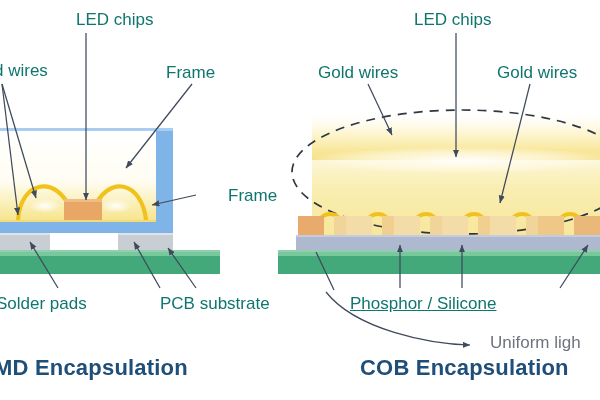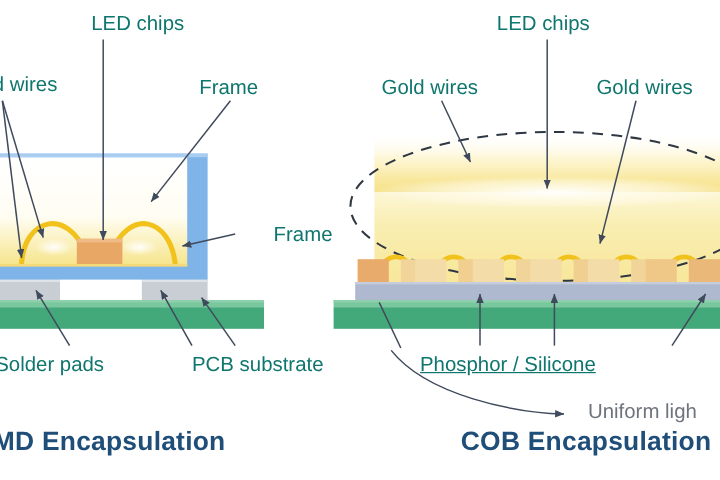--- a/index.html
+++ b/index.html
@@ -190,16 +190,16 @@
     <div class="lbl" style="left:160px;top:294px;text-align:right;">PCB substrate</div>
     <div class="title" style="left:-6px;top:355px;">MD Encapsulation</div>
   </div>
 
   <div>
     <div class="lbl" style="left:414px;top:10px;">LED chips</div>
     <div class="lbl" style="left:318px;top:63px;">Gold wires</div>
     <div class="lbl" style="left:497px;top:63px;">Gold wires</div>
     <div class="lbl" style="left:350px;top:294px;text-decoration:underline;">Phosphor / Silicone</div>
     <div class="lbl muted" style="left:490px;top:333px;">Uniform ligh</div>
-    <div class="title" style="left:384px;top:355px;">COB Encapsulation</div>
+    <div class="title" style="left:360px;top:355px;">COB Encapsulation</div>
   </div>
 
 </div>
 
 </body></html>

